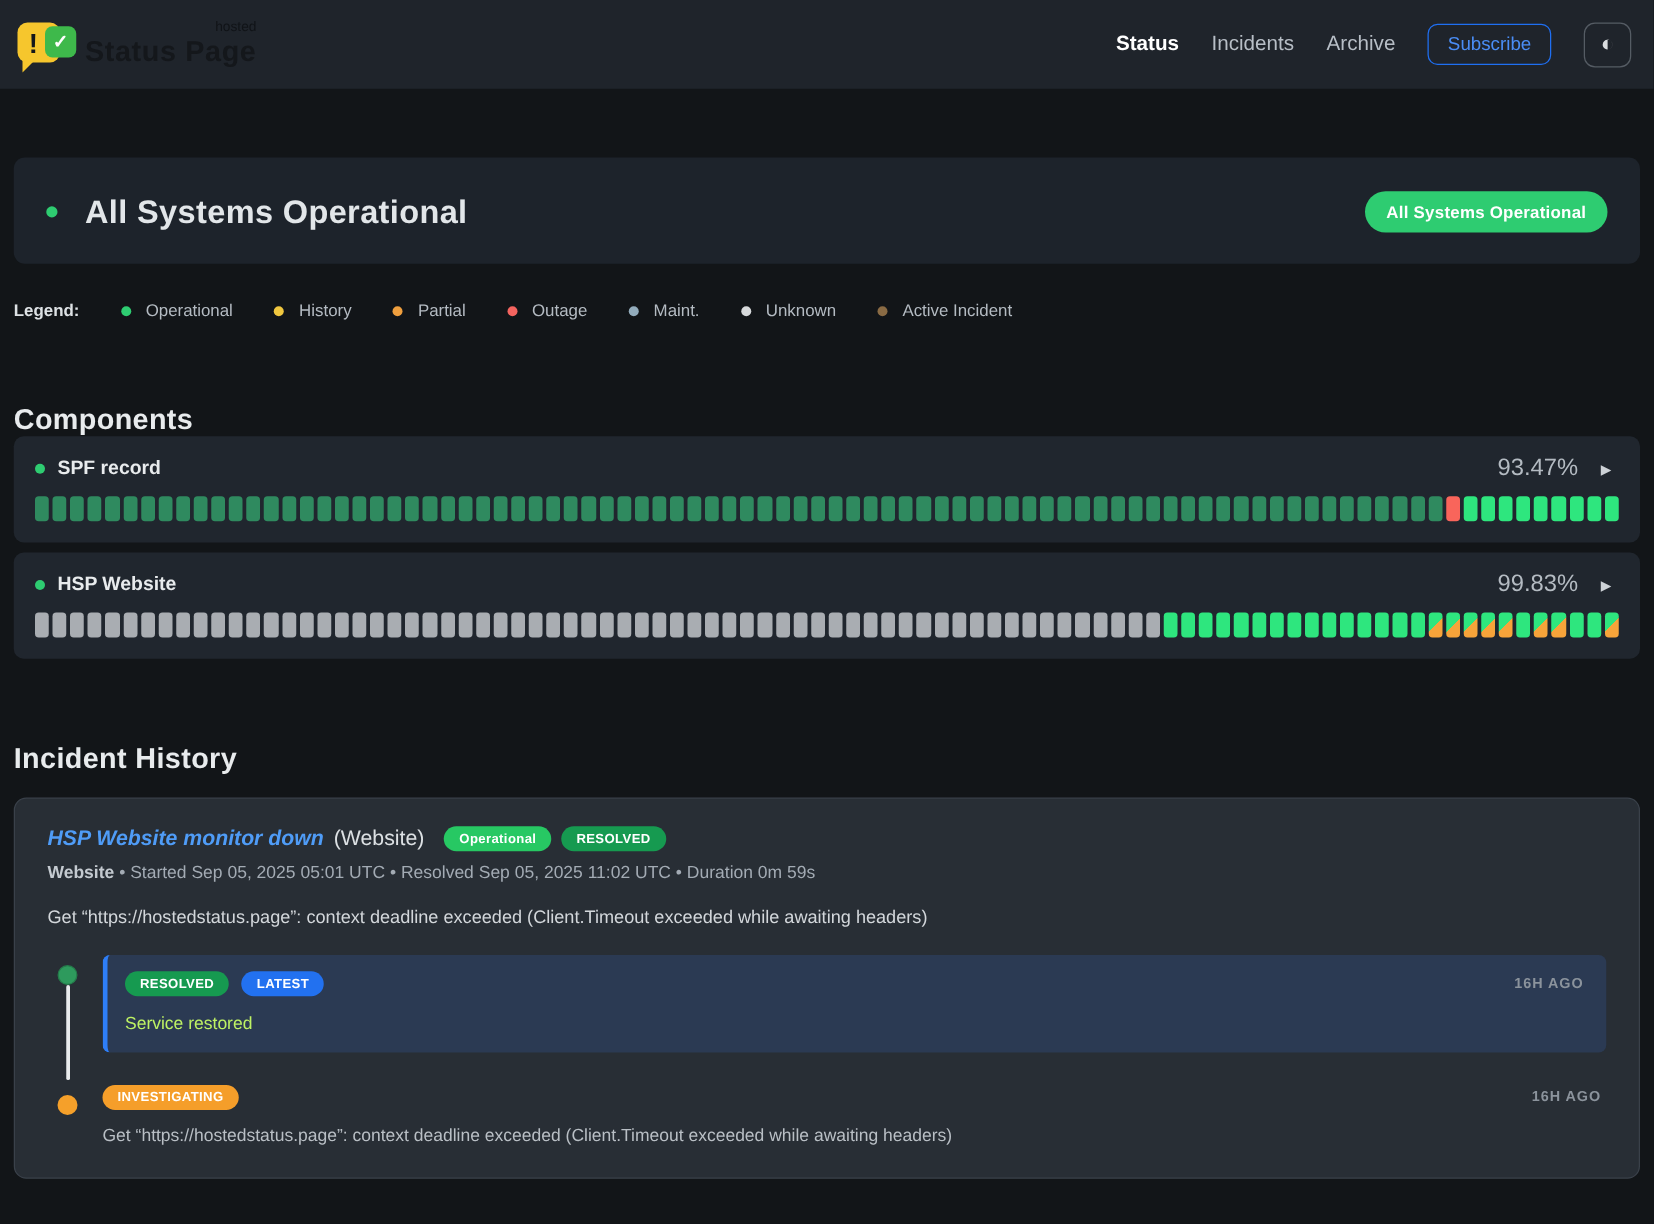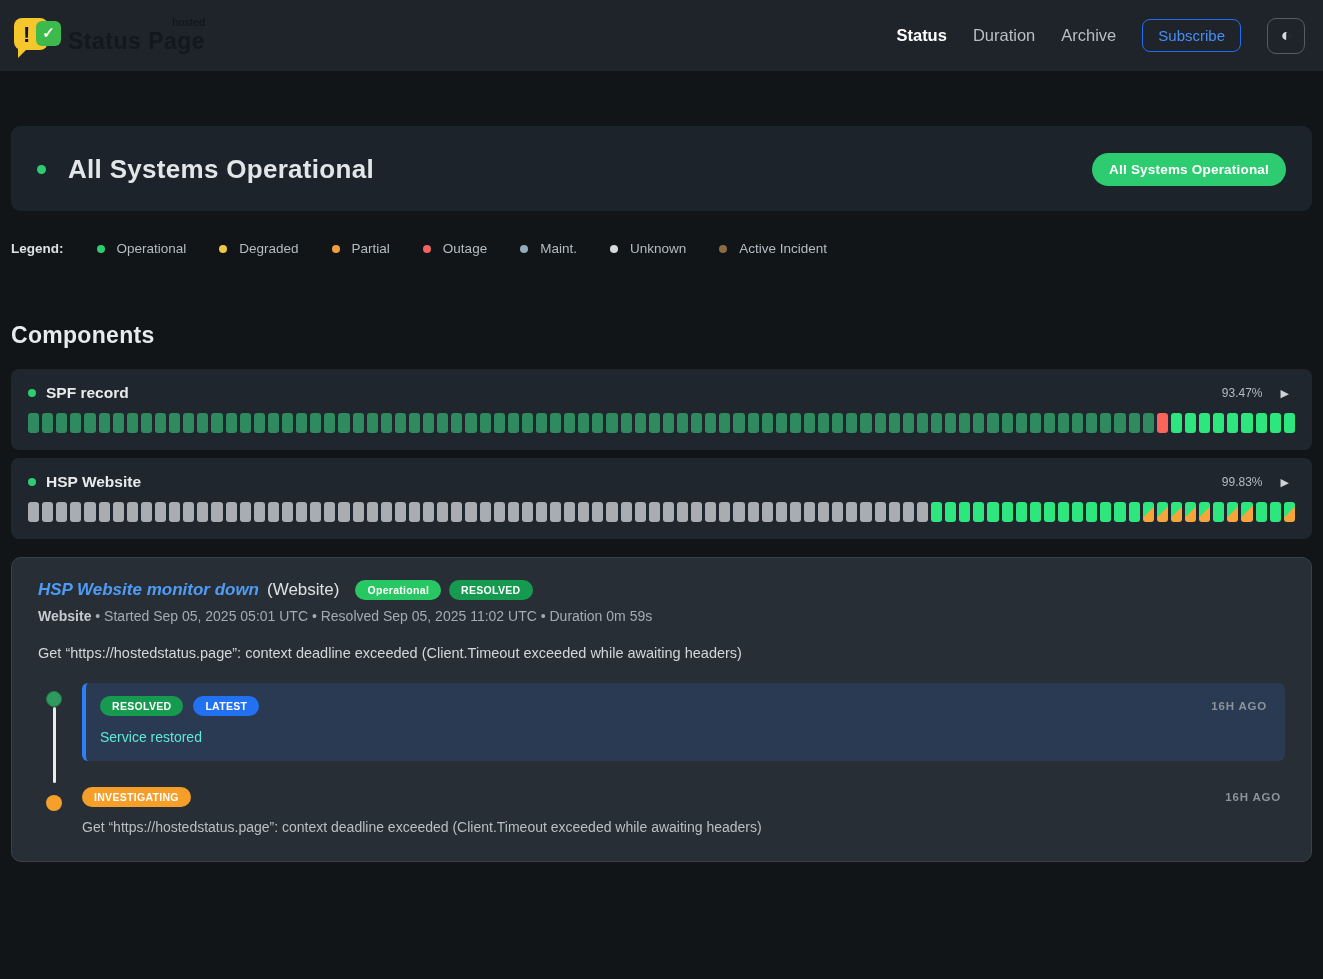--- a/index.html
+++ b/index.html
@@ -77,28 +77,28 @@
   
   .legend { margin-top:30px; display:flex; align-items:center; gap:33px; }
   .legend-label { font-size:13.5px; font-weight:bold; color:#dde1e4; }
   .legend-item { display:flex; align-items:center; gap:12px; }
   .legend-dot { width:8px; height:8px; border-radius:50%; }
   .legend-text { font-size:13.5px; color:#b4bbc2; }
 
   
   .section-heading { margin-top:66px; font-size:23px; font-weight:600; color:#e8ebed; letter-spacing:.3px; }
   .component-card {
-    margin-top:20px; background:#20262e; border-radius:8px;
+    background:#20262e; border-radius:8px;
     padding:15px 17px 17px 17px;
   }
   .component-card + .component-card { margin-top:8px; }
   .component-head { display:flex; align-items:center; }
   .component-dot { width:8px; height:8px; border-radius:50%; flex:none; }
   .component-name { margin-left:10px; font-size:15.5px; font-weight:600; color:#e8ebed; }
-  .component-pct { margin-left:auto; font-size:12px; color:#b4bbc2; }
+  .component-pct { margin-left:auto; font-size:19px; color:#b4bbc2; }
   .component-chevron { margin-left:18px; margin-right:6px; font-size:11px; color:#cdd2d7; cursor:pointer; }
   .bars { display:flex; gap:3px; margin-top:11px; }
   .bar { flex:1 1 0; height:20px; border-radius:3px; }
 
   
   .date-heading { margin-top:17px; font-size:15.5px; font-weight:bold; color:#a9b1ba; letter-spacing:.5px; }
   .date-tz { font-size:13px; font-weight:normal; color:#8b939c; letter-spacing:0; }
 
   .incident-card {
     margin-top:18px; background:#282e35; border:1px solid #3a414a;
@@ -133,21 +133,21 @@
   }
   .tl-dot-resolved { background:#2e9a5d; border:1px solid #257c4b; }
   .tl-dot-investigating { background:#f5a02a; }
   .tl-body { flex:1; margin-left:20px; }
   .tl-box {
     background:#2b3a53; border-left:4px solid #2e7ef7;
     border-radius:6px; padding:13px 18px 16px 14px;
   }
   .tl-badge-row { display:flex; align-items:center; gap:10px; }
   .tl-time { margin-left:auto; font-size:11.5px; font-weight:bold; color:#8b939c; letter-spacing:.8px; }
-  .tl-text { margin-top:13px; font-size:14px; color:#5eead4; }
+  .tl-text { margin-top:13px; font-size:14px; color:#bef264; }
   .tl-entry-2 { margin-top:26px; }
   .tl-entry-2 .tl-body { padding-right:4px; }
   .tl-text-2 { margin-top:12px; color:#b9bfc5; }
 </style>
 </head>
 <body>
 
 <div class="header">
   <div class="logo">
     <div class="logo-icon">
@@ -159,21 +159,21 @@
       </div>
     </div>
     <div class="logo-text-wrap">
       <span class="logo-title">Status Page</span>
       <span class="logo-sup">hosted</span>
     </div>
   </div>
   <div class="header-right">
     <div class="nav" id="nav">
         <span class="nav-item active">Status</span>
-        <span class="nav-item">Duration</span>
+        <span class="nav-item">Incidents</span>
         <span class="nav-item">Archive</span>
       </div>
     <button class="subscribe-btn">Subscribe</button>
     <button class="theme-toggle">
         <span>◐</span>
       </button>
   </div>
 </div>
 
 <div class="container">
@@ -187,21 +187,21 @@
   </div>
 
   <div class="legend" id="legend">
     <span class="legend-label">Legend:</span>
   <span class="legend-item">
         <span class="legend-dot" style="background: rgb(46, 204, 113);"></span>
         <span class="legend-text">Operational</span>
       </span>
       <span class="legend-item">
         <span class="legend-dot" style="background: rgb(240, 199, 63);"></span>
-        <span class="legend-text">Degraded</span>
+        <span class="legend-text">History</span>
       </span>
       <span class="legend-item">
         <span class="legend-dot" style="background: rgb(239, 159, 62);"></span>
         <span class="legend-text">Partial</span>
       </span>
       <span class="legend-item">
         <span class="legend-dot" style="background: rgb(244, 100, 95);"></span>
         <span class="legend-text">Outage</span>
       </span>
       <span class="legend-item">
@@ -415,20 +415,21 @@
           <div class="bar" style="background: rgb(46, 230, 126);"></div>
           <div class="bar" style="background: linear-gradient(135deg, rgb(46, 230, 126) 50%, rgb(247, 164, 58) 50%);"></div>
           <div class="bar" style="background: linear-gradient(135deg, rgb(46, 230, 126) 50%, rgb(247, 164, 58) 50%);"></div>
           <div class="bar" style="background: rgb(46, 230, 126);"></div>
           <div class="bar" style="background: rgb(46, 230, 126);"></div>
           <div class="bar" style="background: linear-gradient(135deg, rgb(46, 230, 126) 50%, rgb(247, 164, 58) 50%);"></div>
         </div>
       </div>
     </div>
 
+  <div class="section-heading">Incident History</div>
 
   <div class="incident-card">
     <div class="incident-title-row">
       <span class="incident-title">HSP Website monitor down</span>
       <span class="incident-suffix">(Website)</span>
       <span class="pill pill-sm pill-operational">Operational</span>
       <span class="pill pill-sm pill-resolved">RESOLVED</span>
     </div>
     <div class="incident-meta"><b>Website</b><span> • Started Sep 05, 2025 05:01 UTC • Resolved Sep 05, 2025 11:02 UTC • Duration 0m 59s</span></div>
     <div class="incident-desc">Get “https://hostedstatus.page”: context deadline exceeded (Client.Timeout exceeded while awaiting headers)</div>

